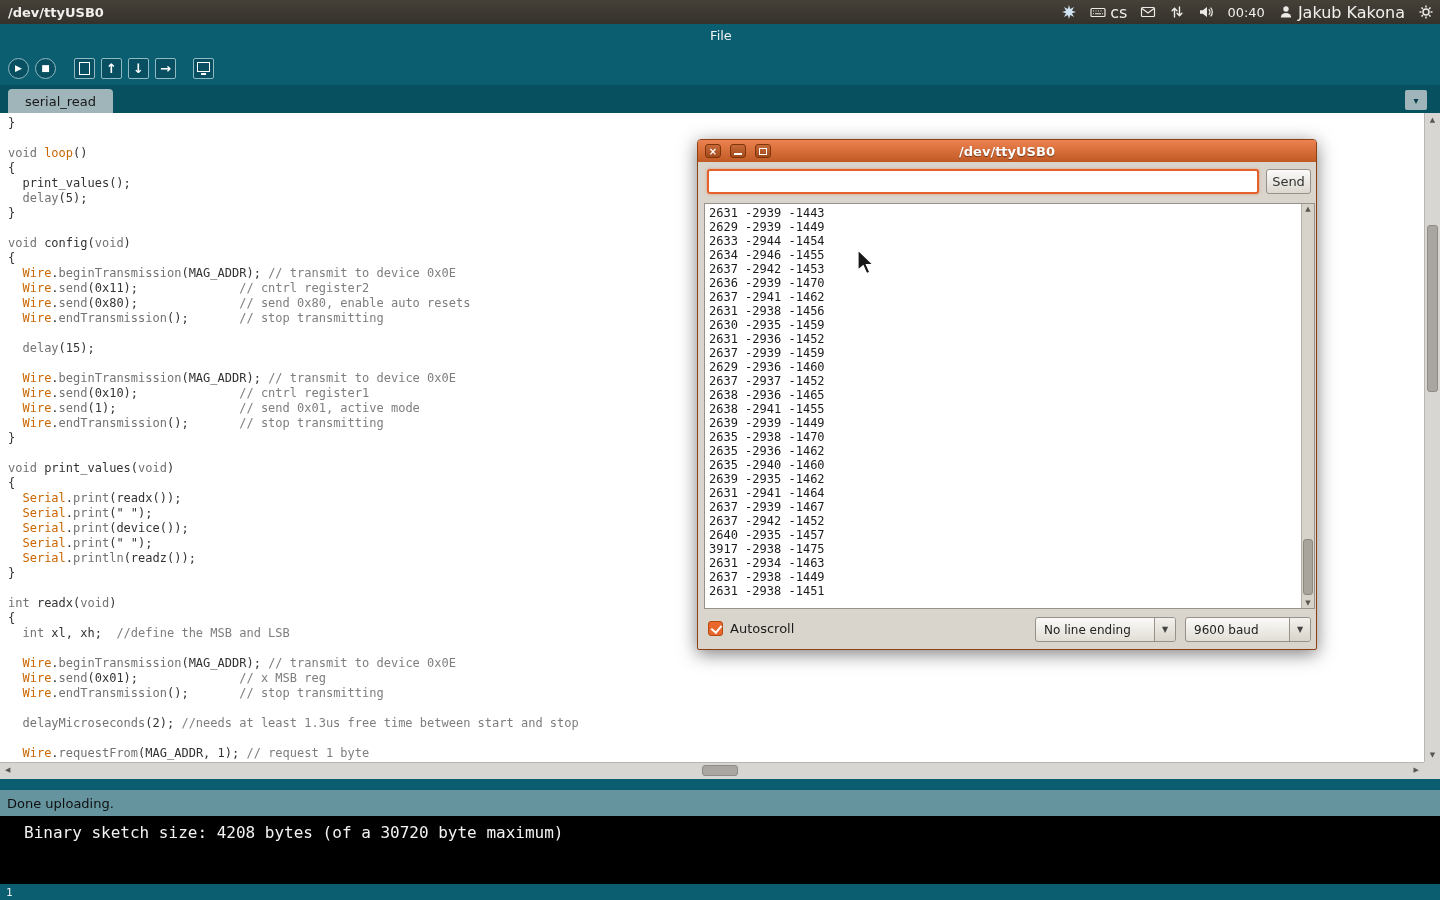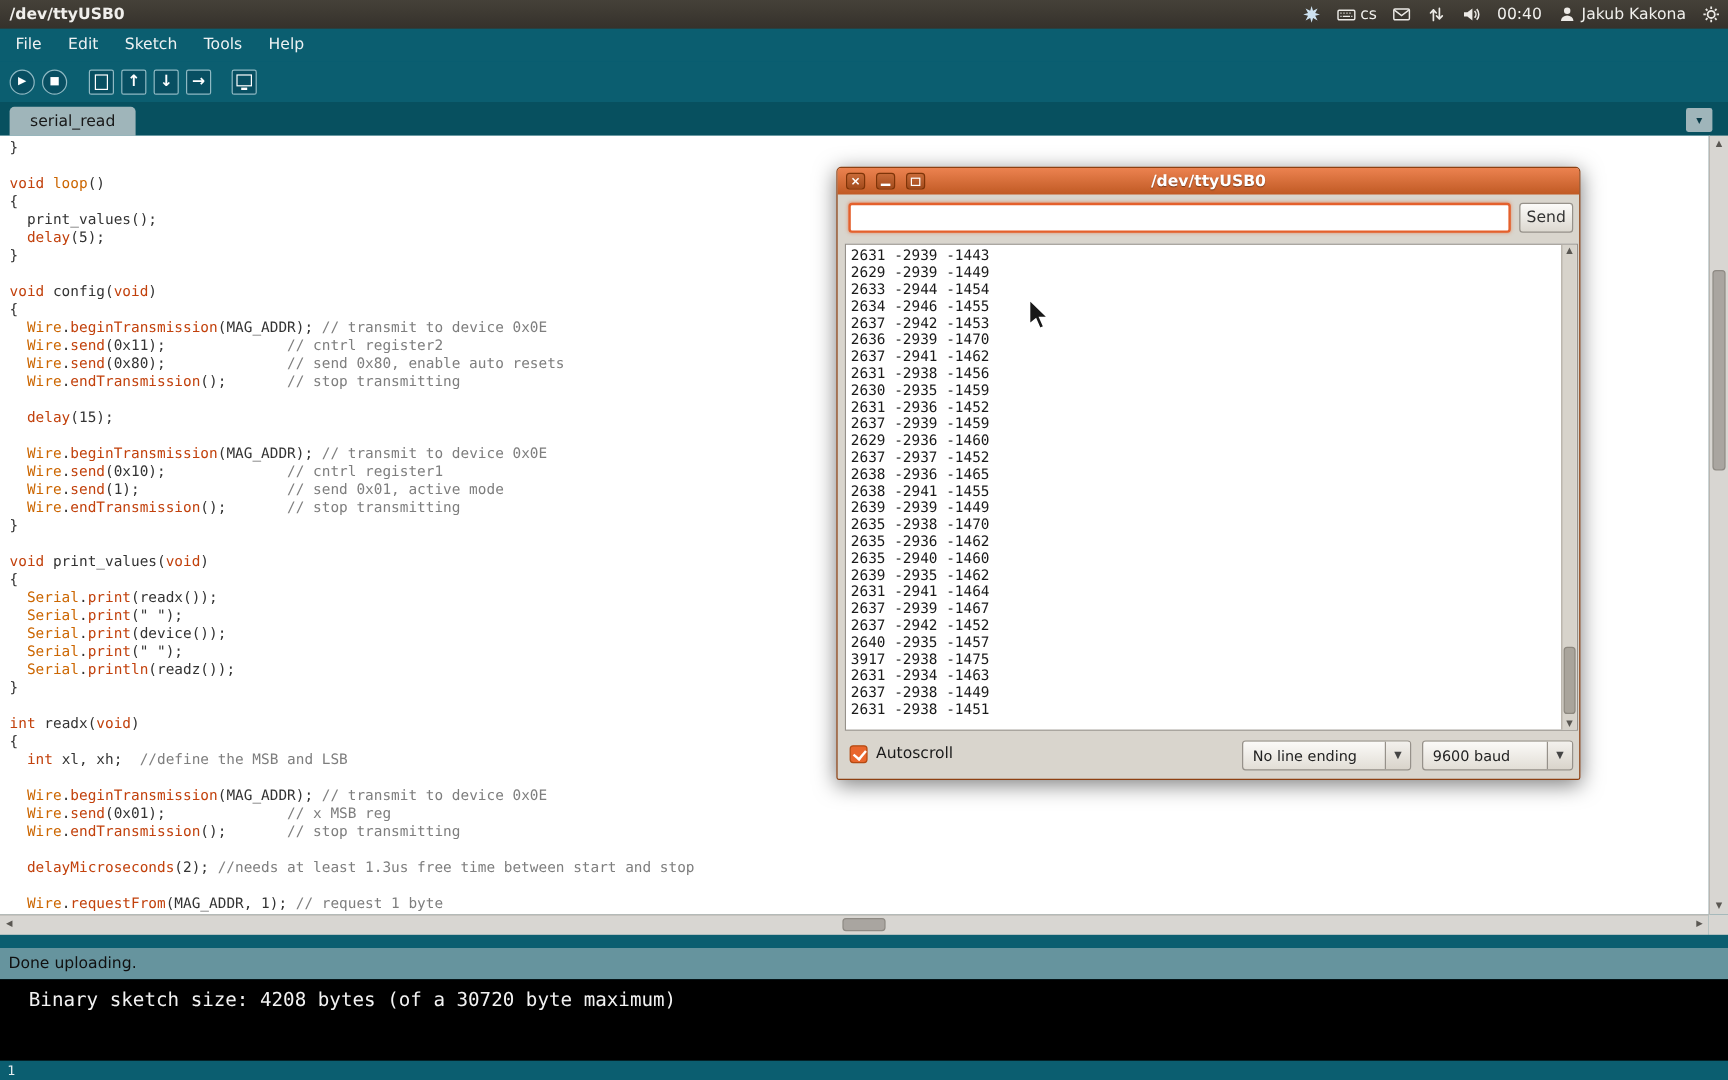--- a/index.html
+++ b/index.html
@@ -5,26 +5,26 @@
   * { margin:0; padding:0; box-sizing:border-box; }
   html,body { width:1440px; height:900px; overflow:hidden; }
   body { font-family:"DejaVu Sans", sans-serif; background:#0b5e70; position:relative; }
 
   
   .top-panel { position:absolute; left:0; top:0; width:1440px; height:24px;
     background:linear-gradient(180deg,#454139,#35312b); display:flex; align-items:center; color:#f0efec; }
   .panel-title { font-weight:bold; font-size:13px; margin-left:8px; }
   .tray { position:absolute; right:6px; top:0; height:24px; display:flex; align-items:center; gap:13px; }
   .tray svg { display:block; }
-  .tray-group { display:flex; align-items:center; gap:4px; font-size:13px; color:#f0efec; }
+  .tray-group { display:flex; align-items:center; gap:4px; font-size:16px; color:#f0efec; }
   .tray-clock { font-size:13px; }
 
   
   .menubar { position:absolute; left:0; top:24px; width:1440px; height:27px;
-    background:#0b5e70; display:flex; align-items:center; padding-left:2px; }
+    background:#0b5e70; display:flex; align-items:center; padding-left:2px;flex-direction:column; }
   .menu-item { color:#eef2f3; font-size:13px; padding:4px 11px; cursor:default; }
 
   
   .toolbar { position:absolute; left:0; top:51px; width:1440px; height:34px;
     background:#0b5e70; display:flex; align-items:center; padding-left:8px; }
   .tool-btn { width:21px; height:21px; background:#084f62; border:1px solid #8fb9c3;
     display:flex; align-items:center; justify-content:center; margin-right:6px; }
   .tool-circle { border-radius:50%; }
   .tool-square { border-radius:2px; }
   .tool-btn:nth-child(3) { margin-left:12px; }
@@ -48,21 +48,21 @@
   .tab-menu-btn { position:absolute; right:13px; top:5px; width:22px; height:20px;
     background:#9fb5ba; border-radius:2px; display:flex; align-items:center; justify-content:center;
     color:#083b48; font-size:10px; }
   .tab-menu-btn::before { content:"▾"; }
 
   
   .editor { position:absolute; left:0; top:113px; width:1424px; height:649px; background:#ffffff;
     padding:3px 0 0 8px; font-family:"DejaVu Sans Mono", monospace; font-size:12px; overflow:hidden; }
   .code-line { white-space:pre; height:15px; line-height:15px; color:#333; }
   .tok-p { color:#333333; }
-  .tok-k { color:#c2410c;text-align:center; }
+  .tok-k { color:#737373;text-align:center; }
   .tok-b { color:#cc6600; font-weight:normal; }
   .tok-c { color:#7e7e7e; }
 
   
   .v-scroll { position:absolute; left:1424px; top:113px; width:16px; height:649px;
     background:#d8d6d2; border-left:1px solid #b9b6b1; }
   .v-scroll .arr { position:absolute; left:0; width:100%; text-align:center; font-size:7px; color:#5a5752; }
   .v-scroll .arr-up { top:3px; } .v-scroll .arr-down { bottom:3px; }
   .v-thumb { position:absolute; left:2px; top:112px; width:11px; height:167px;
     background:#a9a5a0; border:1px solid #8e8a84; border-radius:3px; }

